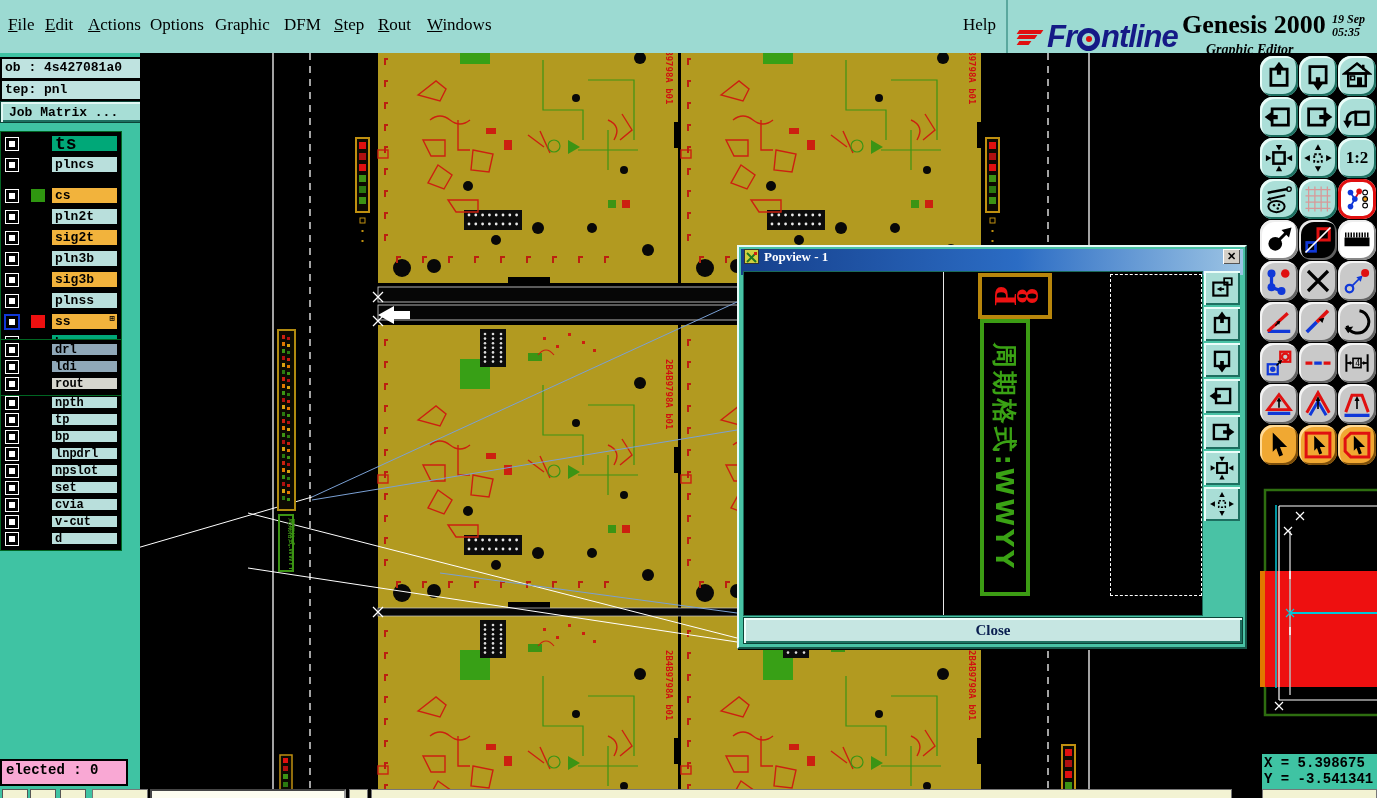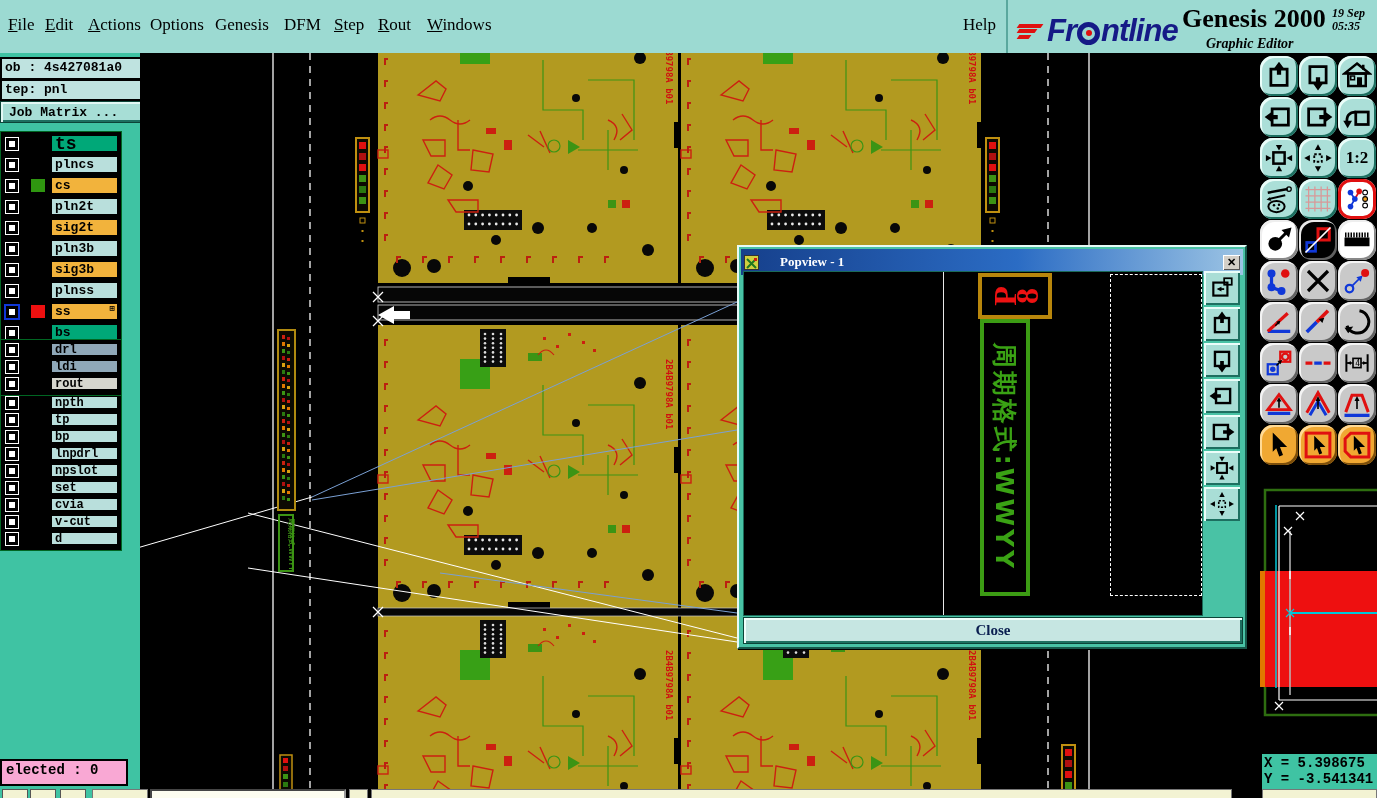--- a/index.html
+++ b/index.html
@@ -5,21 +5,21 @@
   html,body{margin:0;padding:0;width:1377px;height:798px;overflow:hidden;background:#3fc3a3;
     font-family:"Liberation Sans",sans-serif;}
   #app{position:absolute;inset:0;width:1377px;height:798px;overflow:hidden;}
   
   #menubar{position:absolute;left:0;top:0;width:1377px;height:53px;background:#9cdad2;
     border-bottom:3px solid #4f9c92;}
   .menu-item{position:absolute;top:15px;font-family:"Liberation Serif",serif;font-size:17px;color:#000;cursor:default;}
   .menu-item u{text-decoration:underline;}
   #help-item{position:absolute;left:963px;top:15px;font-family:"Liberation Serif",serif;font-size:17px;}
   #menu-divider{position:absolute;left:1006px;top:0;width:2px;height:53px;background:#5aa89e;}
-  #brand{position:absolute;left:1010px;top:4px;width:367px;height:53px;}
+  #brand{position:absolute;left:1010px;top:10px;width:367px;height:53px;}
   #logo{position:absolute;left:8px;top:7px;height:40px;display:flex;align-items:center;}
   .speed{background:#e01010;transform:skewX(-35deg);height:4px;margin:1.5px 0;}
   #logo-text{font-style:italic;font-weight:bold;font-size:31px;color:#151a86;letter-spacing:-1px;
     font-family:"Liberation Sans",sans-serif;display:flex;align-items:center;margin-left:5px;}
   #logo-o{display:inline-block;width:13px;height:13px;border:5px solid #151a86;border-radius:50%;
     position:relative;top:2px;margin:0 1px;}
   #logo-o i{position:absolute;left:50%;top:50%;width:6px;height:6px;margin:-3px 0 0 -3px;background:#e01010;border-radius:50%;}
   #product-title{position:absolute;left:172px;top:0px;font-family:"Liberation Serif",serif;
     font-weight:bold;font-size:26px;color:#000;white-space:nowrap;}
   #product-sub{position:absolute;left:196px;top:32px;font-family:"Liberation Serif",serif;
@@ -47,21 +47,21 @@
   #status-box{position:absolute;left:0;top:706px;width:116px;height:21px;background:#f9a8d4;
     border:2px solid #000;font-family:"Liberation Mono",monospace;font-weight:bold;font-size:14px;
     padding:1px 4px;white-space:nowrap;}
   .mini-btn{position:absolute;top:736px;height:9px;width:24px;background:#f3f3d3;border:1px solid #555;}
   
   #canvas{position:absolute;left:140px;top:53px;width:1120px;height:745px;background:#000;overflow:hidden;}
   
   #popup{position:absolute;left:737px;top:245px;width:506px;height:400px;background:#49c2a5;
     border:2px solid;border-color:#e6fbf7 #17584b #17584b #e6fbf7;box-shadow:1px 1px 0 #000;z-index:30;}
   #popup-title{position:absolute;left:2px;top:2px;right:2px;height:26px;
-    background:linear-gradient(90deg,#16408c,#2b6cc4 55%,#9cc4e4);display:flex;align-items:center;padding:0 3px;gap:16px;}
+    background:linear-gradient(90deg,#16408c,#2b6cc4 55%,#9cc4e4);display:flex;padding:0 3px;}
   #popup-title-icon{width:13px;height:13px;background:#d0d040;border:1px solid #333;position:relative;flex:none;}
   #popup-title-text{color:#fff;font-family:"Liberation Serif",serif;font-weight:bold;font-size:13px;margin-left:5px;flex:1;}
   #popup-x{width:17px;height:15px;background:#d4d0c8;box-shadow:inset 1px 1px 0 #fff,inset -1px -1px 0 #555;
     font-size:11px;font-weight:bold;text-align:center;line-height:15px;color:#000;cursor:default;flex:none;}
   #popup-body{position:absolute;left:4px;top:24px;width:458px;height:343px;background:#000;
     border:1px solid #1a6a58;overflow:hidden;}
   #pv-vline{position:absolute;left:199px;top:0;width:1px;height:343px;background:#e8e8e8;}
   #pv-dashed{position:absolute;left:366px;top:2px;width:90px;height:320px;border:1px dashed #fff;}
   #stamp-top{position:absolute;left:234px;top:1px;width:66px;height:38px;border:4px solid #b8860c;
     display:flex;align-items:center;justify-content:center;gap:4px;}
@@ -103,21 +103,21 @@
 <body>
 
 <div id="app">
 
   <div id="menubar">
     <div id="menu-items-holder">
         <div class="menu-item" style="left: 8px;"><u>F</u>ile</div>
         <div class="menu-item" style="left: 45px;"><u>E</u>dit</div>
         <div class="menu-item" style="left: 88px;"><u>A</u>ctions</div>
         <div class="menu-item" style="left: 150px;">Options</div>
-        <div class="menu-item" style="left: 215px;">Genesis</div>
+        <div class="menu-item" style="left: 215px;">Graphic</div>
         <div class="menu-item" style="left: 284px;">DFM</div>
         <div class="menu-item" style="left: 334px;"><u>S</u>tep</div>
         <div class="menu-item" style="left: 378px;"><u>R</u>out</div>
         <div class="menu-item" style="left: 427px;"><u>W</u>indows</div>
       </div>
     <div id="help-item" class="menu-item">Help</div>
     <div id="menu-divider"></div>
     <div id="brand">
       <div id="logo">
         <span>
@@ -143,21 +143,21 @@
     <div class="info-box" style="top:26px;height:16px;">tep: pnl</div>
     <div id="matrix-btn">Job Matrix ...</div>
     <div class="lgroup" id="lgroup1" style="top:78px;">
         <div class="lrow" style="margin-bottom: 2px;">
           <span class="cb">
             <i></i>
           </span>
           <span class="sw" style="background: rgb(0, 0, 0);"></span>
           <span class="lname" style="background: rgb(0, 168, 120); height: 15px; font-size: 18px;">ts</span>
         </div>
-        <div class="lrow" style="margin-bottom: 2px;">
+        <div class="lrow" style="margin-bottom: 12px;">
           <span class="cb">
             <i></i>
           </span>
           <span class="sw" style="background: rgb(0, 0, 0);"></span>
           <span class="lname" style="background: rgb(185, 223, 220); height: 15px; font-size: 13px;">plncs</span>
         </div>
         <div class="lrow" style="margin-bottom: 2px;">
           <span class="cb">
             <i></i>
           </span>

